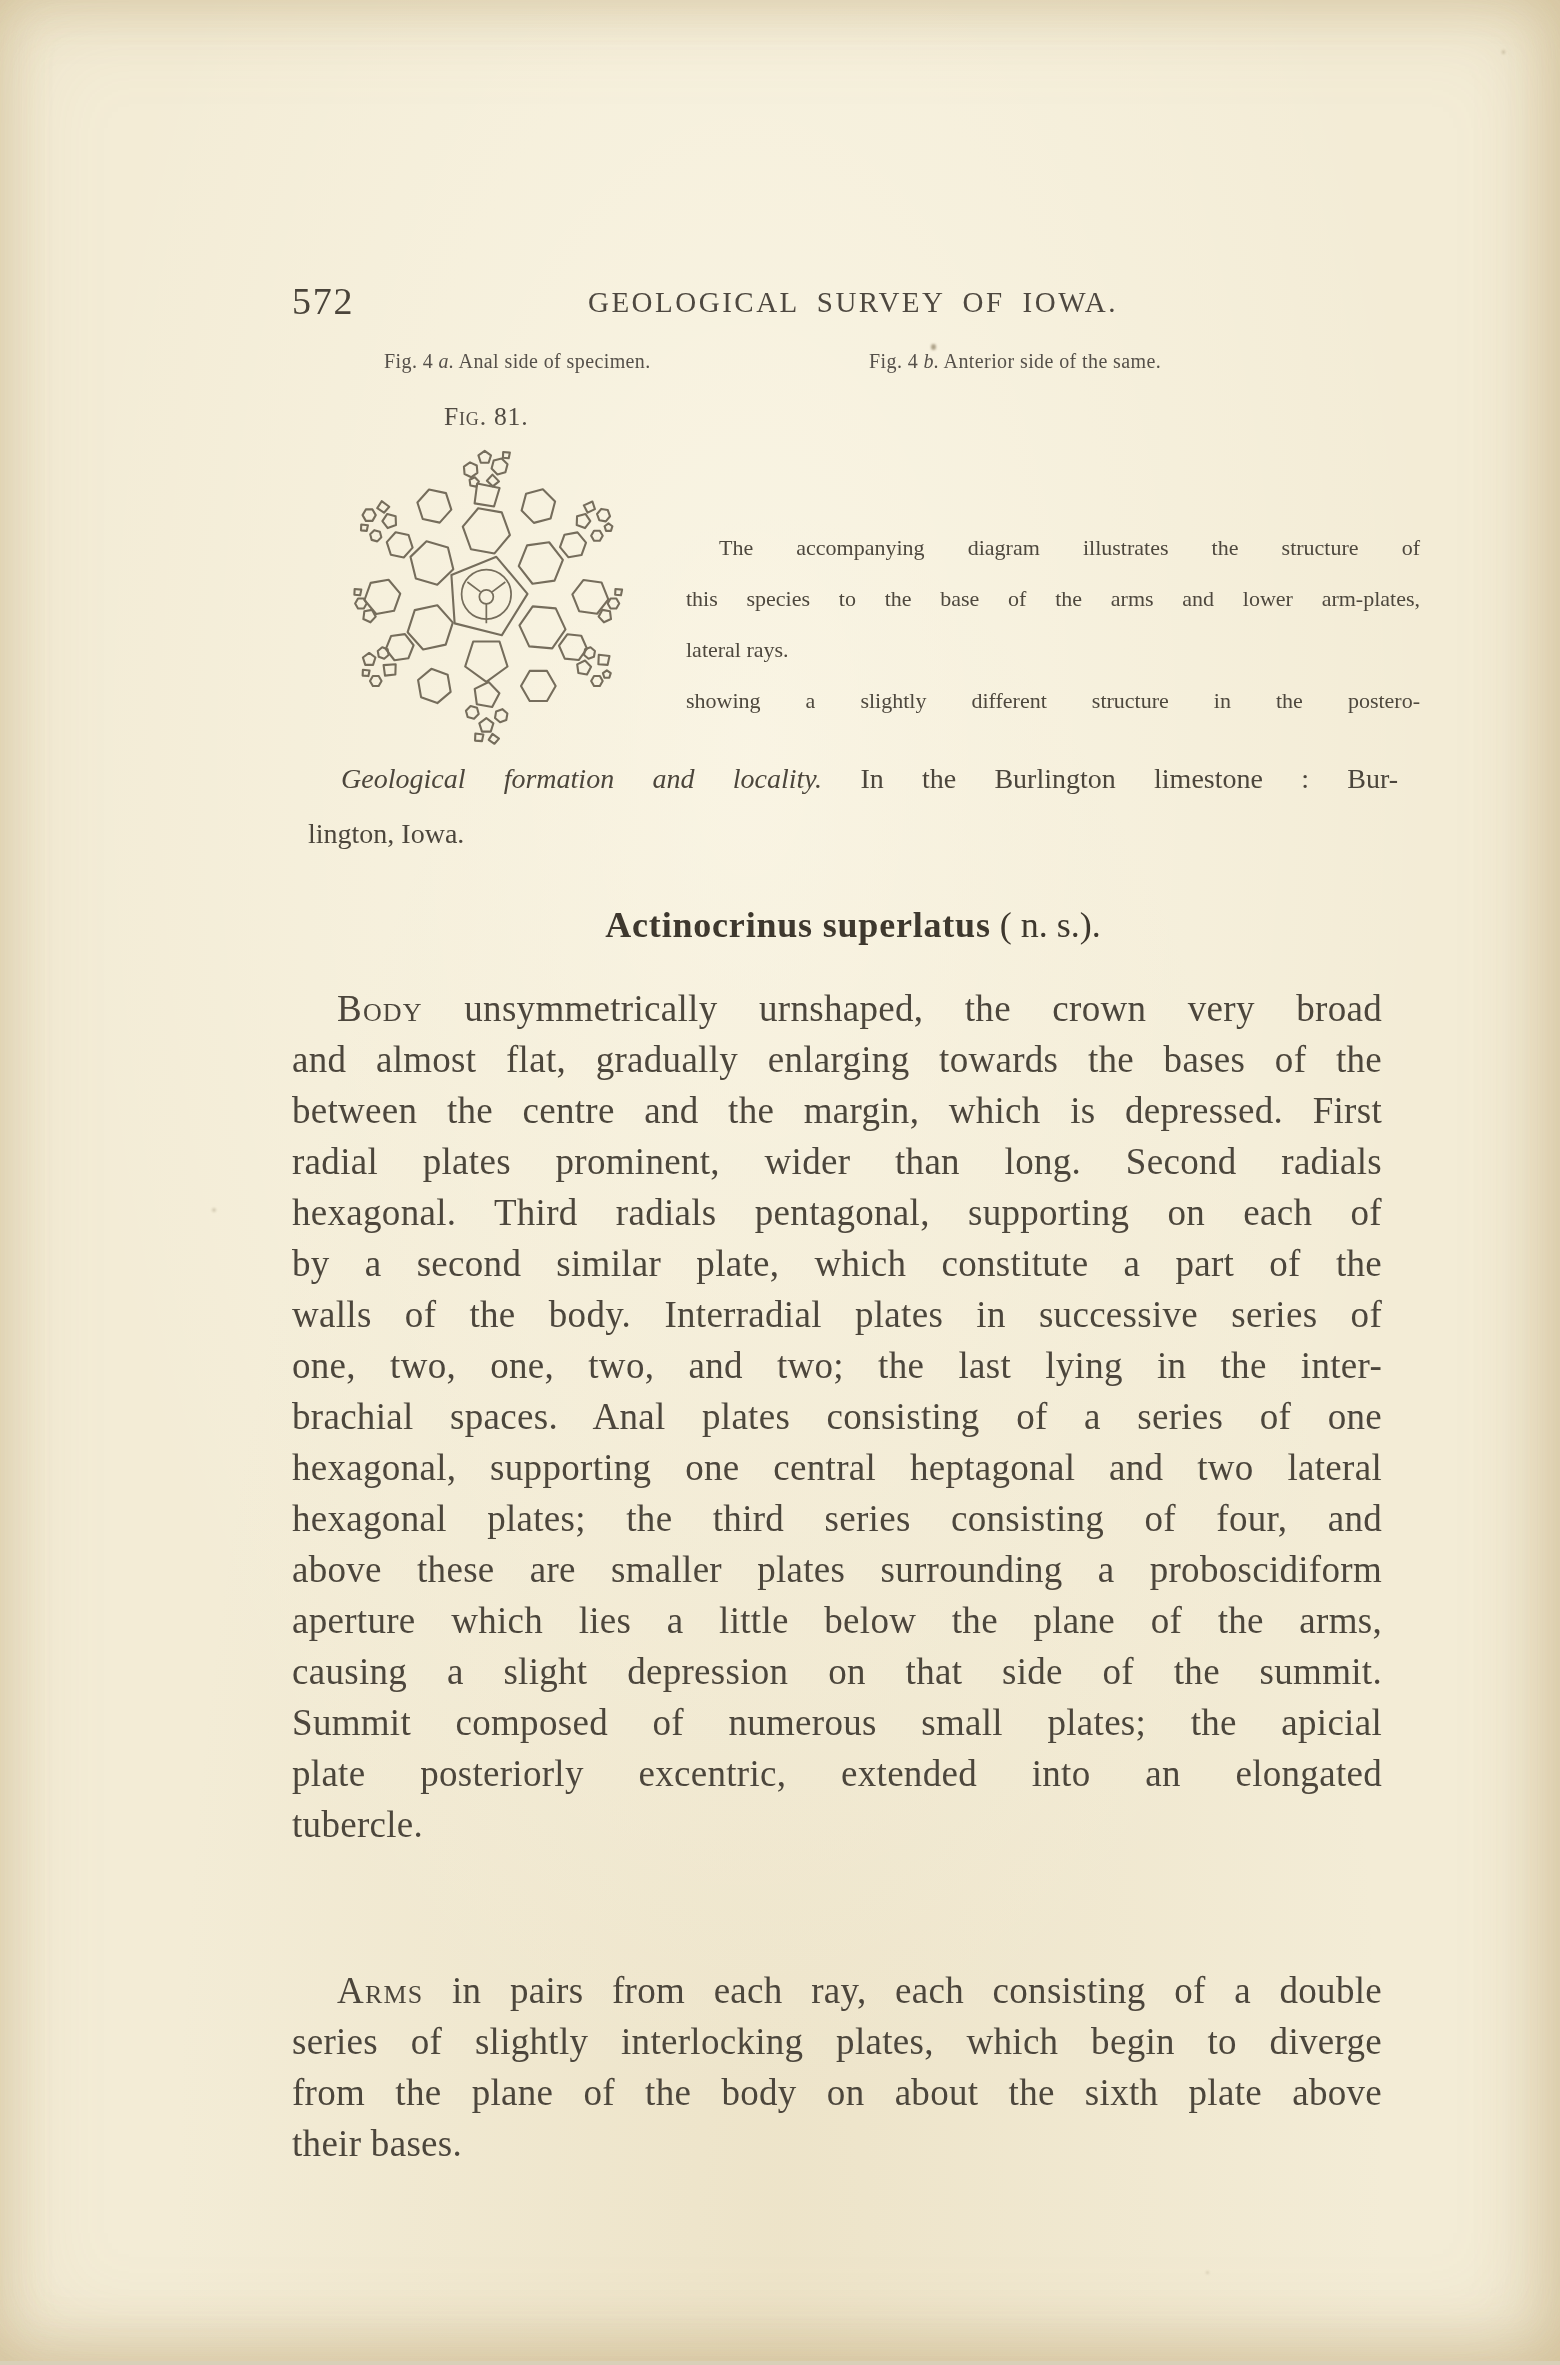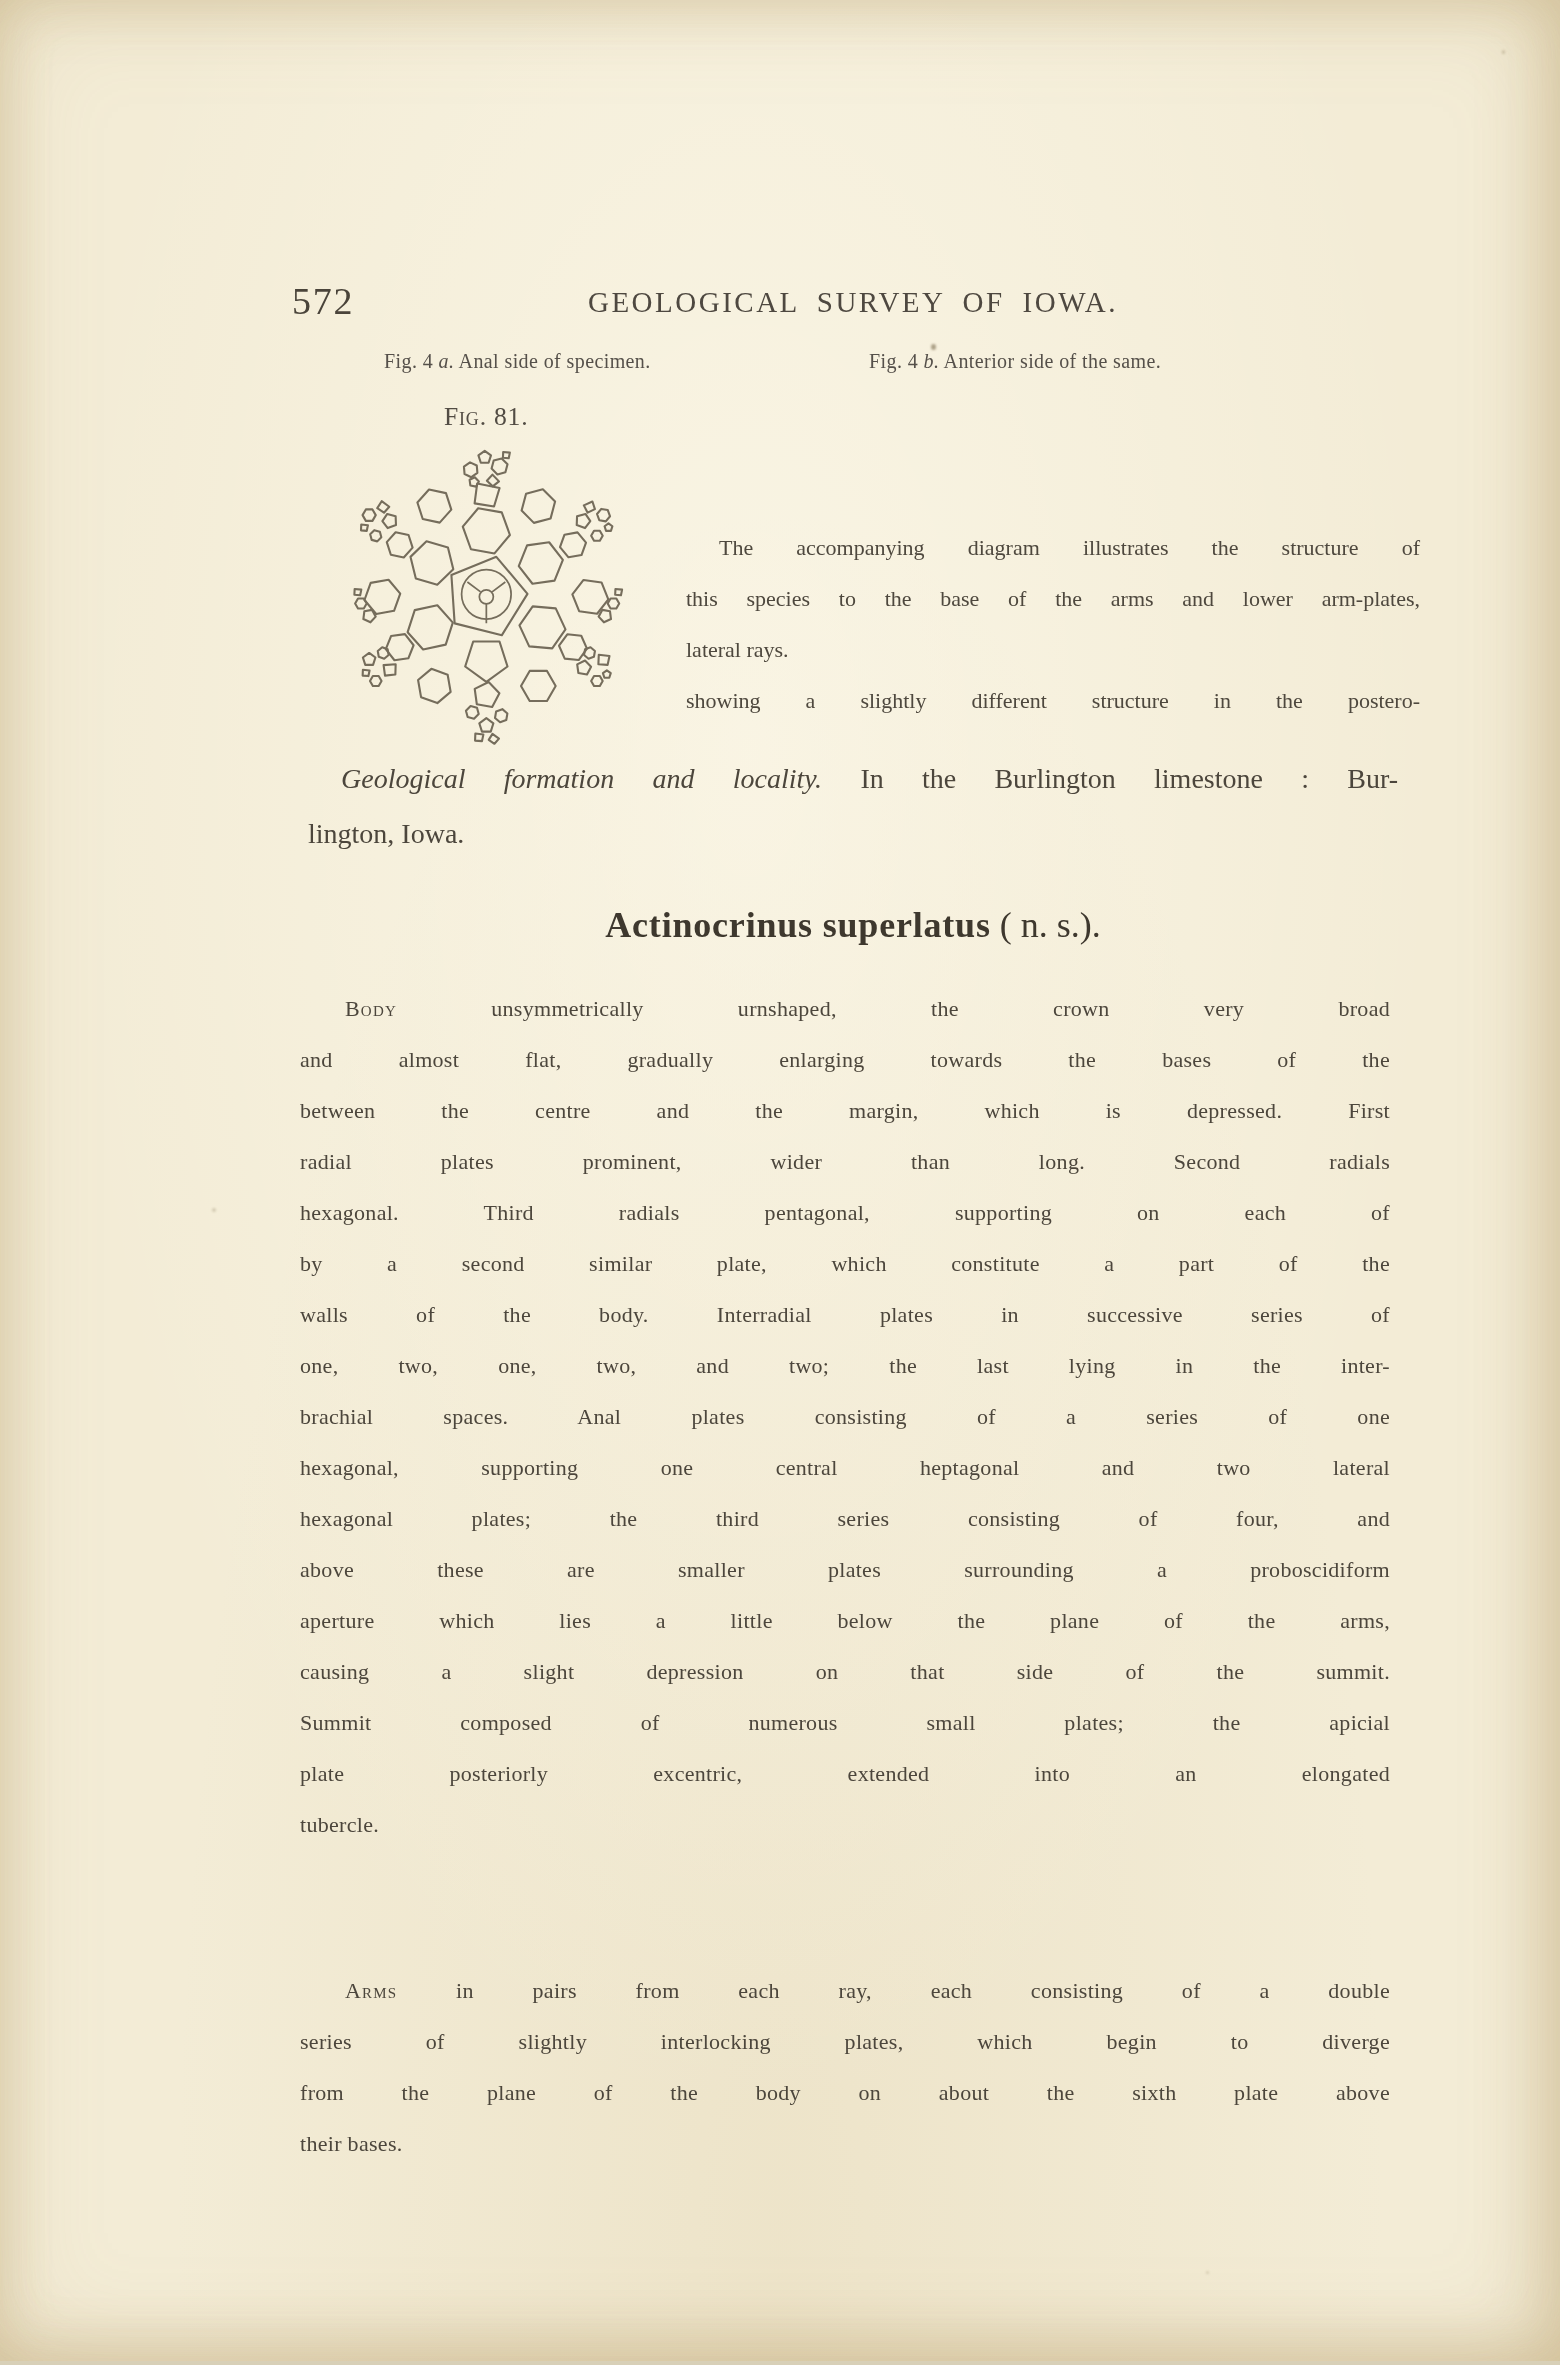--- a/index.html
+++ b/index.html
@@ -41,21 +41,21 @@
   .figwrap svg { display:block; width:100%; height:100%; }
   .plates { fill:none; stroke:#6b6251; stroke-width:2.1px; stroke-linejoin:round; opacity:.92; }
   
   .sidepara { left:666px; top:522px; width:734px; font-size:22px; line-height:51px; color:#4e483e;margin-left:20px; }
   
   .locality { left:308px; top:751px; width:1090px; font-size:28px; line-height:55px; }
   
   .heading { left:308px; top:904px; width:1090px; text-align:center; font-size:36px; color:#3e382e; }
   .heading .nm { font-weight:bold; letter-spacing:0.8px; }
   
-  .bodypara { left:300px; width:1090px; font-size:22px; line-height:51px; letter-spacing:0.3px; }
+  .bodypara { left:292px; width:1090px; font-size:37px; line-height:51px; letter-spacing:0.3px; }
   .p1 { top:983px; }
   .p2 { top:1965px; }
   .ln { text-align:left; }
   .j  { text-align:justify; text-align-last:justify; }
   .ind { text-indent:33px; }
   .ind55 { text-indent:45px; }
   .sc { font-variant:small-caps; letter-spacing:1.2px; }
   
   .speck { position:absolute; border-radius:50%; background:rgba(110,92,62,.55); filter:blur(0.8px); }
   .sp1 { left:931px; top:344px; width:5px; height:5.8px; }

